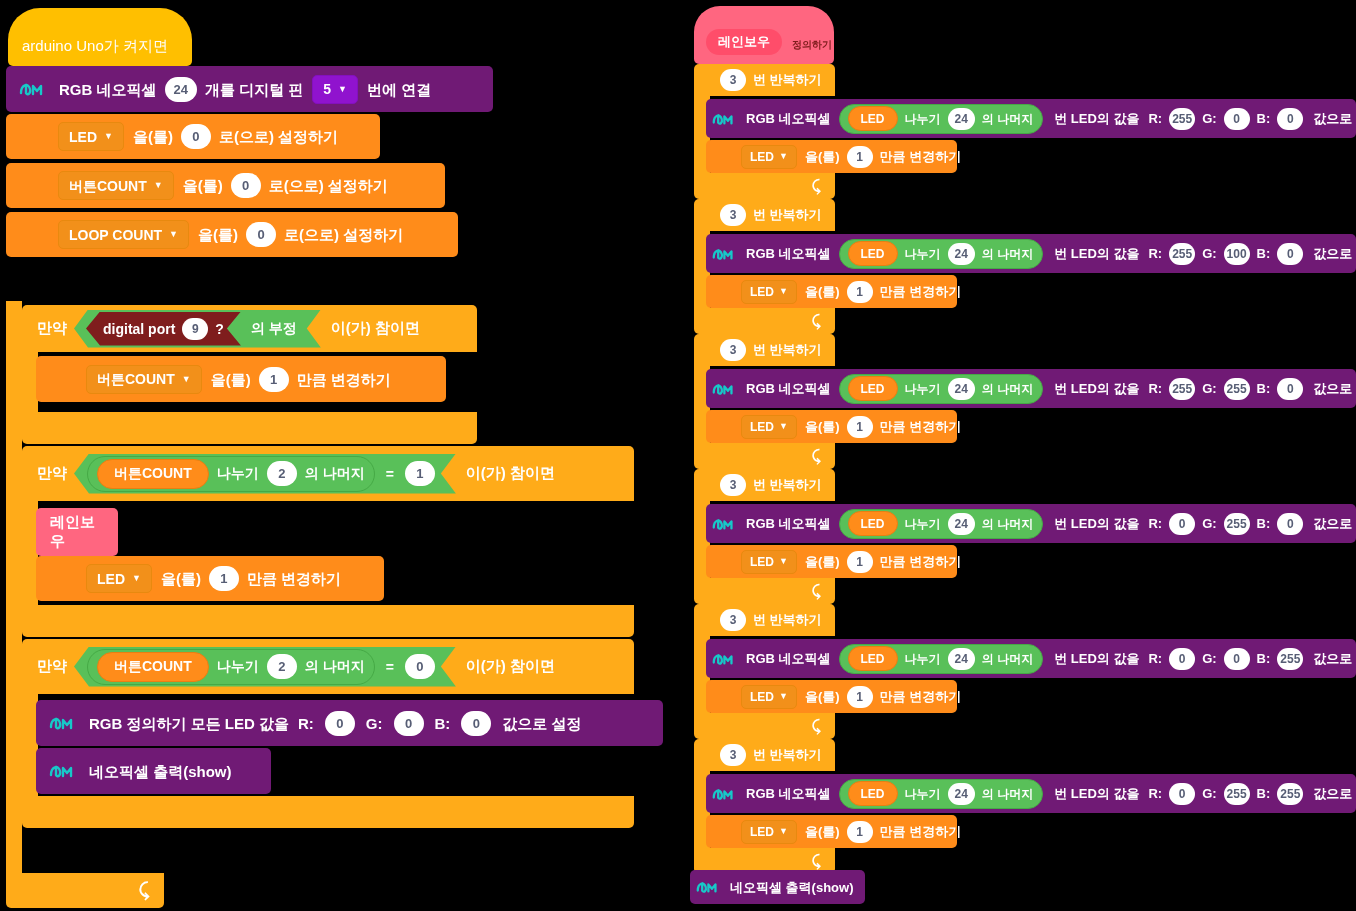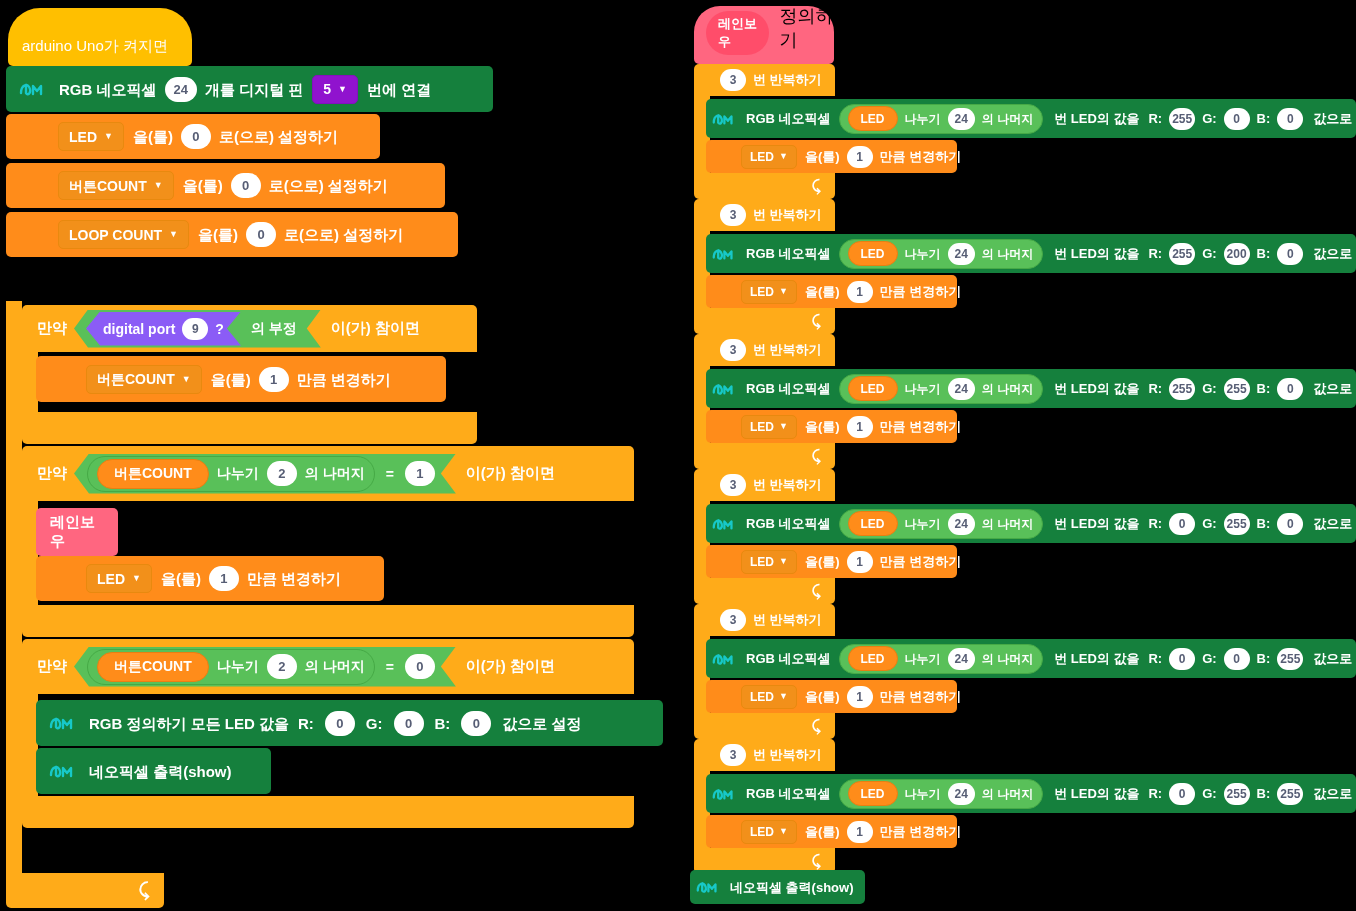--- a/index.html
+++ b/index.html
@@ -25,21 +25,21 @@
     color: #ffffff;
     font-size: 15px;
     font-weight: bold;
     white-space: nowrap;
     border-radius: 5px;
     padding: 0 12px;
     height: 41px;
     line-height: 1;
   }
   .blk.small { height: 33px; font-size: 13px; padding: 0 10px; }
-  .c-ext     { background: #15803d; }
+  .c-ext     { background: #701a75; }
   .c-var     { background: #FF8C1A; }
   .c-ctrl    { background: #FFAB19; }
 
   
   .hat {
     position: absolute;
     background: #FFBF00;
     border-radius: 32px 32px 5px 5px;
   }
   .hat .hat-label {
@@ -123,21 +123,21 @@
     align-items: center;
     color: #fff;
     font-size: 14px;
     font-weight: bold;
     height: 38px;
     padding: 0 18px;
     margin: 0 4px;
     clip-path: polygon(14px 0, 100% 0, calc(100% - 14px) 50%, 100% 100%, 14px 100%, 0 50%);
   }
   .hex.green { background: #59C059; }
-  .hex.blue  { background: #8b5cf6; }
+  .hex.blue  { background: #7f1d1d; }
 
   
   .hexwrap {
     display: inline-flex;
     align-items: center;
     background: #59C059;
     height: 40px;
     padding: 0 16px;
     margin: 0 4px;
     color: #fff; font-size: 14px; font-weight: bold;
@@ -187,21 +187,21 @@
     display: flex; align-items: flex-end;
     padding: 0 0 9px 12px;
     gap: 10px;
   }
   .define .proto {
     background: #FF4D6A;
     border-radius: 999px;
     padding: 4px 12px;
     color: #fff; font-size: 13px; font-weight: bold;
   }
-  .define .deflabel { color:#000000; font-size:18px; font-weight:normal; padding-bottom:3px; }
+  .define .deflabel { color:#7f1d1d; font-size:10px; font-weight:bold; padding-bottom:3px; }
 
   
   .mycall {
     position: absolute;
     background: #FF6680;
     border-radius: 5px;
     display: flex; align-items: center;
     padding: 0 14px;
     color: #fff; font-size: 15px; font-weight: bold;
     height: 41px;
@@ -440,21 +440,21 @@
     <span class="rep-op sm">
       <span class="pill sm">LED</span>
       <span class="lbl">나누기</span>
       <span class="oval sm">24</span>
       <span class="lbl">의 나머지</span>
     </span>
     <span class="lbl sp">번 LED의 값을</span>
     <span class="lbl">R:</span>
     <span class="oval sm">255</span>
     <span class="lbl">G:</span>
-    <span class="oval sm">200</span>
+    <span class="oval sm">100</span>
     <span class="lbl">B:</span>
     <span class="oval sm">0</span>
     <span class="lbl sp">값으로 설정</span>
   </div>
 
   <div class="blk small c-var" style="left:706px; top:275px; width:251px; height:33px; padding-left:30px;">
     <span class="ddown on-var sm">
       <span>LED</span>
       <span class="caret">▼</span>
     </span>

